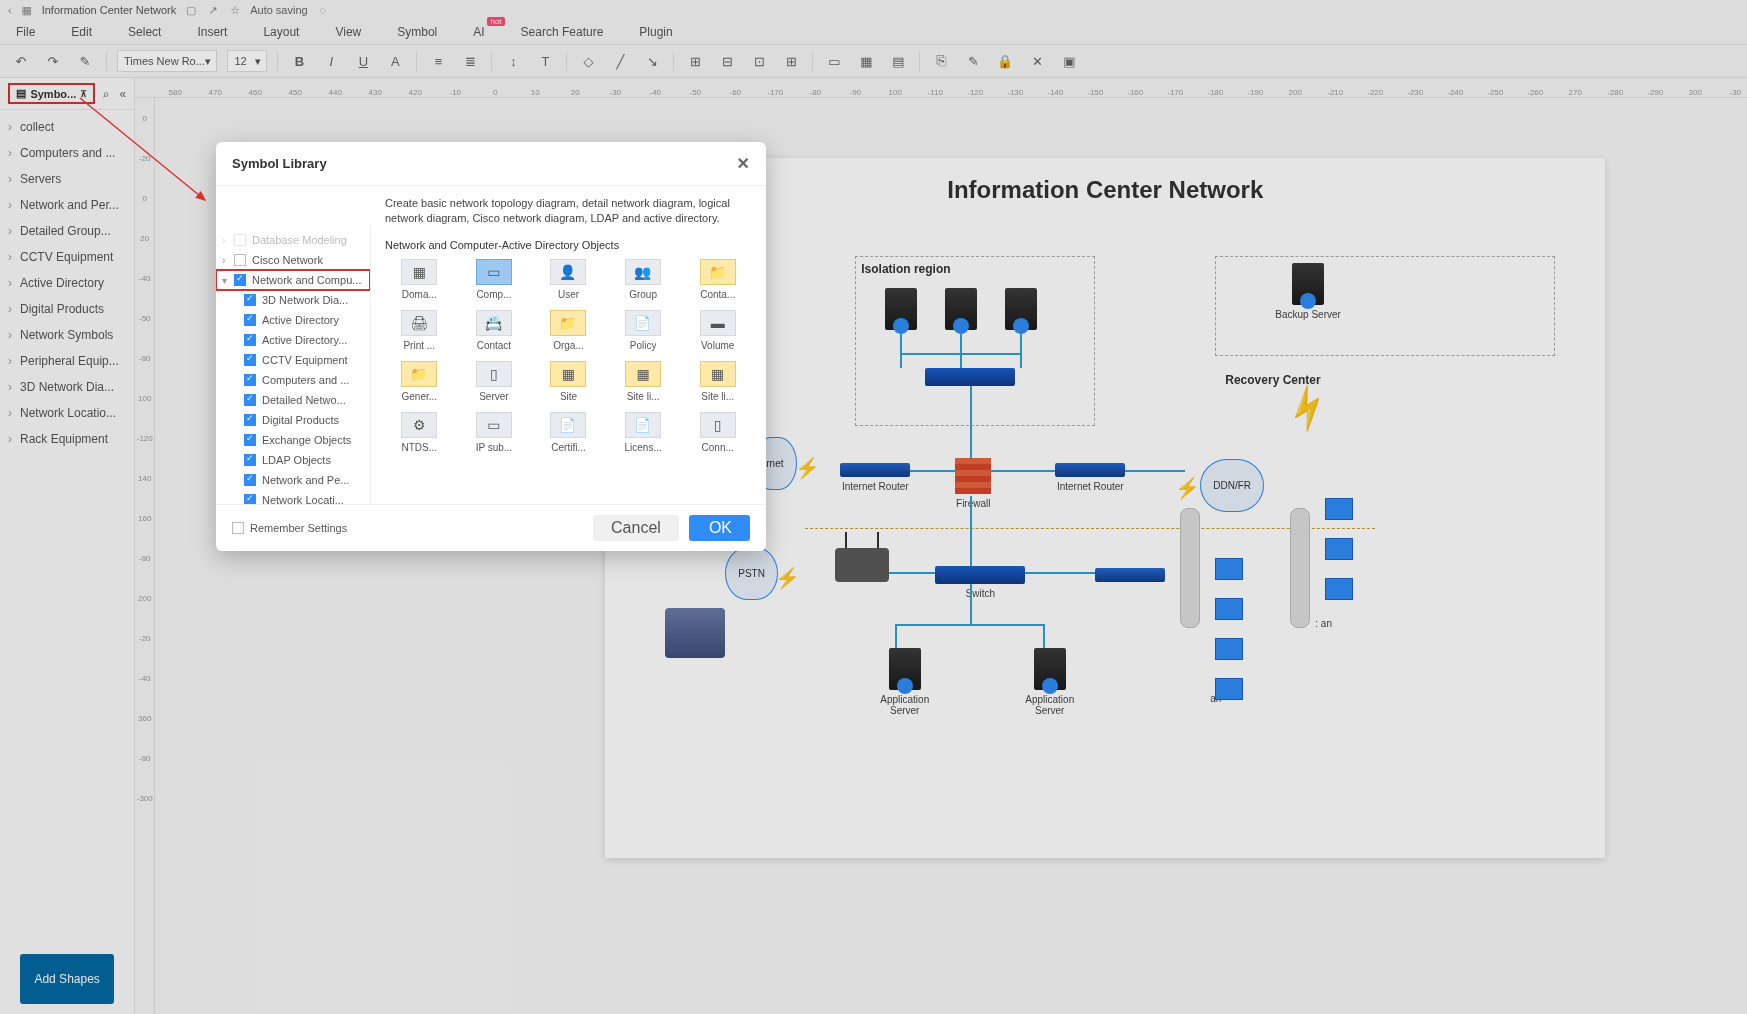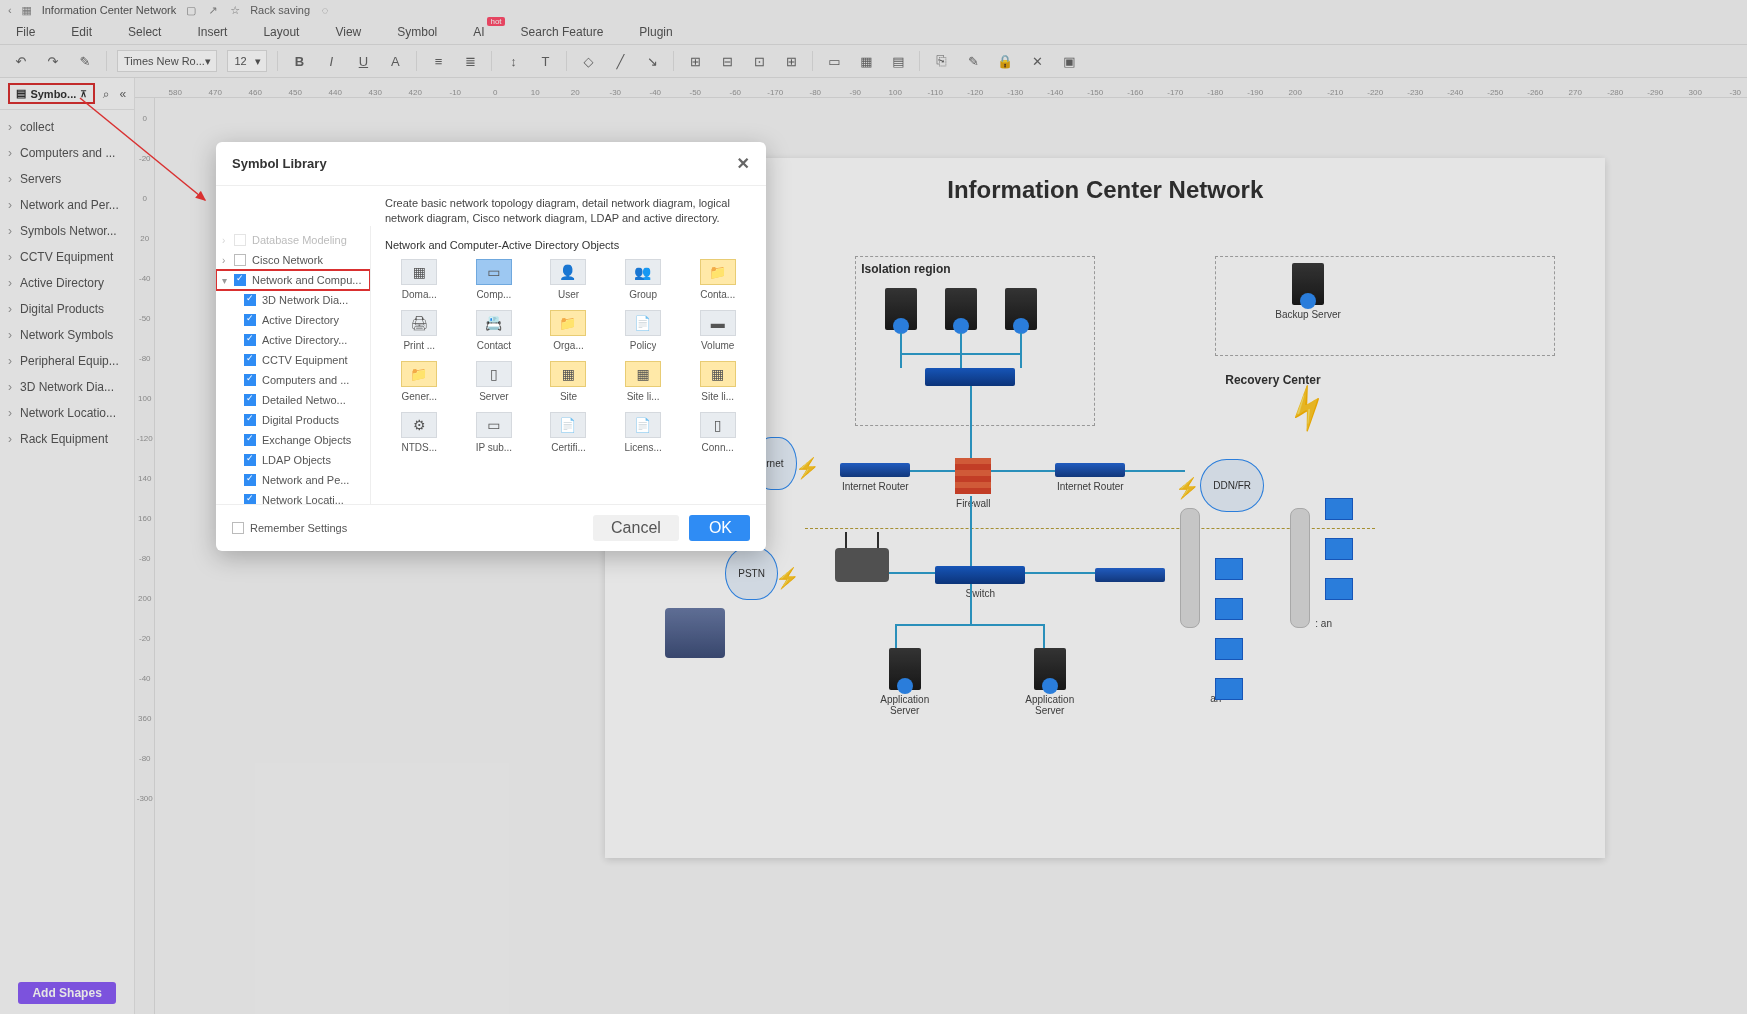--- a/index.html
+++ b/index.html
@@ -25,21 +25,21 @@
 
 
 .main { display: flex; height: calc(100% - 78px); }
 .sidebar { width: 162px; background: #fafafa; border-right: 1px solid #e5e5e5; display: flex; flex-direction: column; }
 .sidebar-header { height: 32px; display: flex; align-items: center; padding: 0 8px; gap: 8px; border-bottom: 1px solid #e5e5e5; }
 .symbols-tab { border: 2px solid #d93030; padding: 2px 6px; font-size: 11px; font-weight: bold; color: #333; display: flex; align-items: center; gap: 4px; }
 .sidebar-icons { margin-left: auto; display: flex; gap: 10px; color: #666; font-size: 12px; }
 .sidebar-list { flex: 1; overflow: auto; padding: 4px 0; }
 .sidebar-item { padding: 6px 12px 6px 20px; font-size: 12px; color: #555; cursor: pointer; white-space: nowrap; overflow: hidden; text-overflow: ellipsis; position: relative; }
 .sidebar-item::before { content: "›"; position: absolute; left: 8px; color: #999; }
-.add-shapes-btn { margin: 10px auto; background: #8b5cf6; color: #fff; border: none; padding: 4px 14px; font-size: 12px; border-radius: 3px; cursor: pointer; font-weight: bold; }
+.add-shapes-btn { margin: 10px auto; background: #0369a1; color: #fff; border: none; padding: 18px 14px; font-size: 12px; border-radius: 3px; cursor: pointer; }
 
 .canvas-wrap { flex: 1; position: relative; background: #ededed; }
 .ruler-h { height: 20px; background: #f5f5f5; border-bottom: 1px solid #e0e0e0; font-size: 8px; color: #999; display: flex; align-items: flex-end; padding-left: 20px; overflow: hidden; }
 .ruler-h span { display: inline-block; width: 40px; text-align: center; }
 .ruler-v { position: absolute; left: 0; top: 20px; width: 20px; bottom: 0; background: #f5f5f5; border-right: 1px solid #e0e0e0; font-size: 8px; color: #999; display: flex; flex-direction: column; align-items: center; overflow: hidden; }
 .ruler-v span { height: 40px; display: flex; align-items: center; }
 .canvas { position: absolute; left: 20px; top: 20px; right: 0; bottom: 0; background: #f7f7f7; }
 .page { position: absolute; left: 450px; top: 60px; width: 1000px; height: 700px; background: #fff; box-shadow: 0 2px 8px rgba(0,0,0,0.15); }
 
 
@@ -101,21 +101,21 @@
 </head>
 <body>
 
 <div class="titlebar">
   <span class="back">‹</span>
   <span class="icon">▦</span>
   <span class="doc-name">Information Center Network</span>
   <span class="icon">▢</span>
   <span class="icon">↗</span>
   <span class="icon">☆</span>
-  <span>Rack saving</span>
+  <span>Auto saving</span>
   <span class="icon">◌</span>
 </div>
 
 <div class="menubar">
   <div>File</div>
   <div>Edit</div>
   <div>Select</div>
   <div>Insert</div>
   <div>Layout</div>
   <div>View</div>
@@ -181,21 +181,21 @@
       <div class="sidebar-icons">
         <span>⌕</span>
         <span>«</span>
       </div>
     </div>
     <div class="sidebar-list" id="sidebar-list">
         <div class="sidebar-item">collect</div>
         <div class="sidebar-item">Computers and ...</div>
         <div class="sidebar-item">Servers</div>
         <div class="sidebar-item">Network and Per...</div>
-        <div class="sidebar-item">Symbols Networ...</div>
+        <div class="sidebar-item">Detailed Group...</div>
         <div class="sidebar-item">CCTV Equipment</div>
         <div class="sidebar-item">Active Directory</div>
         <div class="sidebar-item">Digital Products</div>
         <div class="sidebar-item">Network Symbols</div>
         <div class="sidebar-item">Peripheral Equip...</div>
         <div class="sidebar-item">3D Network Dia...</div>
         <div class="sidebar-item">Network Locatio...</div>
         <div class="sidebar-item">Rack Equipment</div>
       </div>
     <button class="add-shapes-btn">Add Shapes</button>

